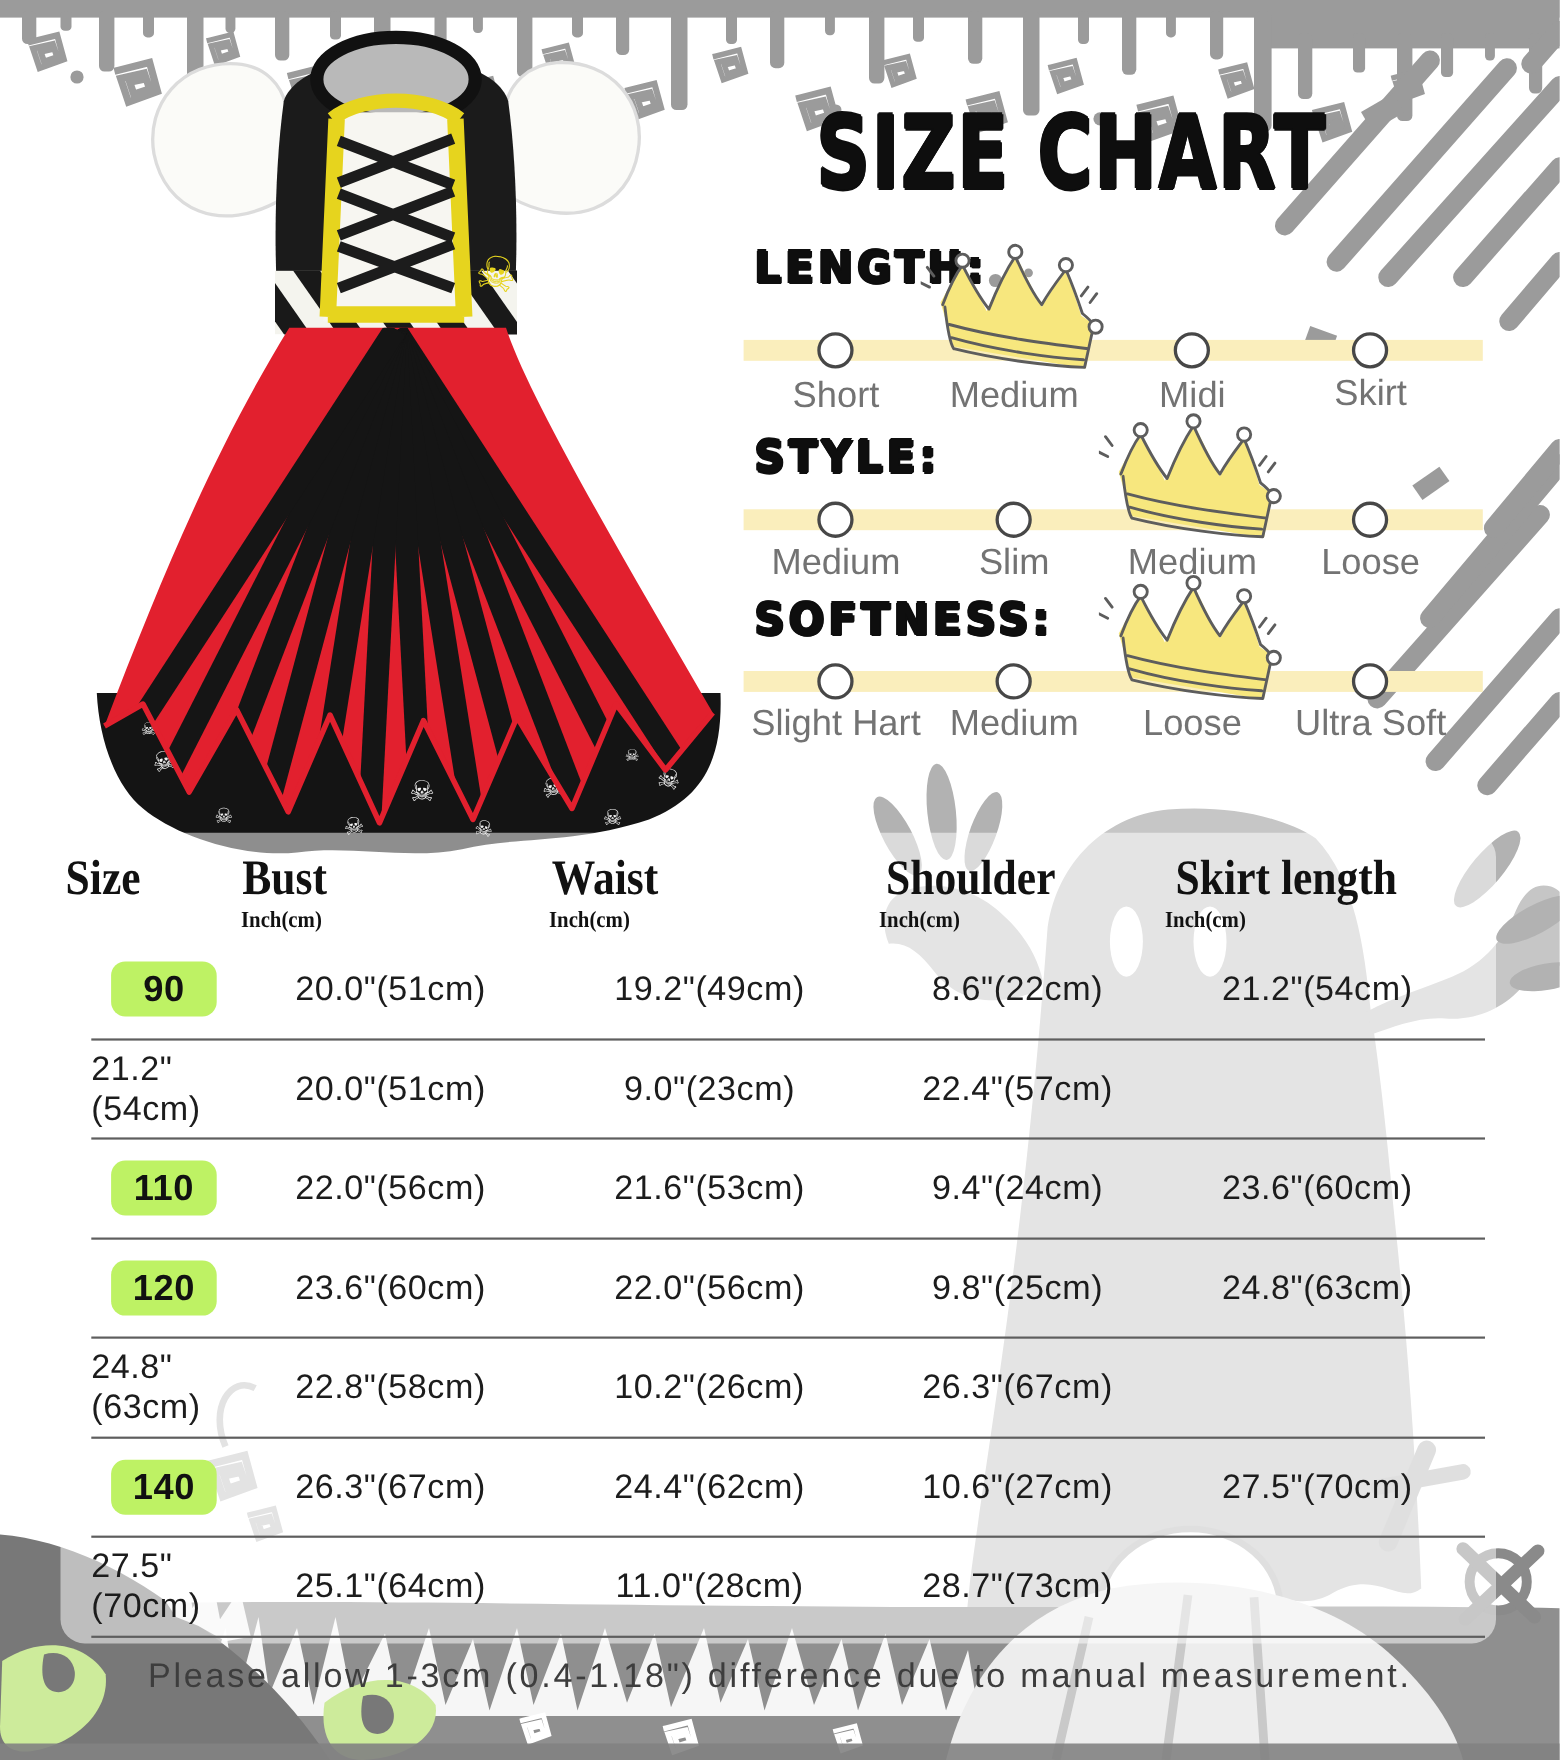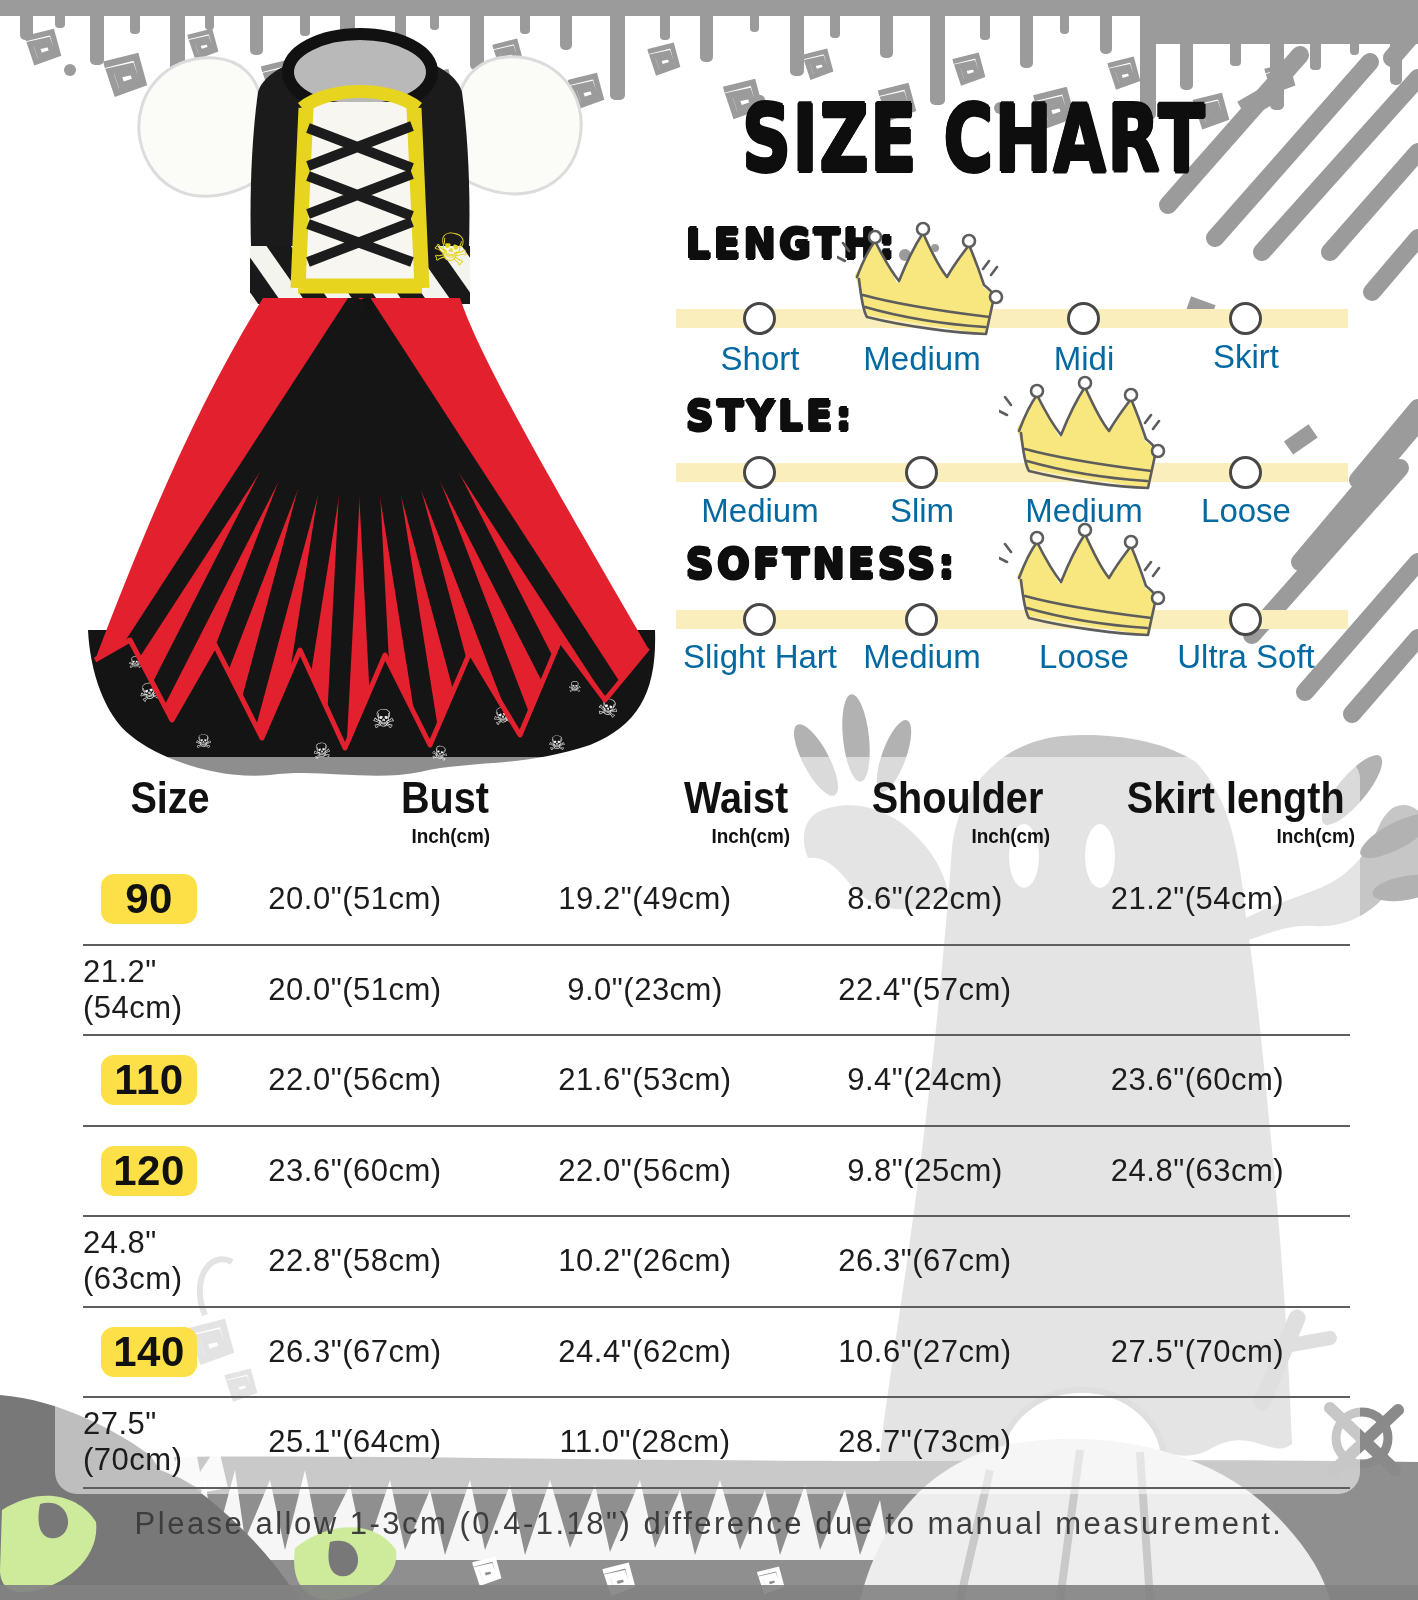--- a/index.html
+++ b/index.html
@@ -15,39 +15,39 @@
 
   .title{position:absolute;left:742px;top:86px;width:530px;z-index:2;
          font-size:92px;letter-spacing:2px;transform:scaleX(.74);transform-origin:left top;
          white-space:nowrap;}
 
   .scale-heading{position:absolute;left:686px;z-index:2;font-size:40px;letter-spacing:4px;
                  transform:scaleX(.95);transform-origin:left top;white-space:nowrap;}
   .scale-band{position:absolute;left:676px;width:672px;height:19px;background:#faeebc;z-index:1;}
   .dot{position:absolute;width:33px;height:33px;border-radius:50%;background:#ffffff;
        border:3.5px solid #474747;box-sizing:border-box;z-index:2;}
-  .opt{position:absolute;z-index:2;font-size:33px;color:#0369a1;transform:translateX(-50%);
+  .opt{position:absolute;z-index:2;font-size:33px;color:#737373;transform:translateX(-50%);
        white-space:nowrap;}
   .crown{position:absolute;z-index:3;}
 
   .panel{position:absolute;left:55px;top:757px;width:1305px;height:737px;z-index:1;
          background:rgba(255,255,255,.52);border-radius:22px;}
   .tbl{position:absolute;left:55px;top:757px;width:1305px;z-index:2;}
   .thead,.tr{display:grid;grid-template-columns:160px 280px 300px 260px 305px;}
   .thead{height:98px;}
-  .th{display:flex;flex-direction:column;align-items:flex-end;justify-content:flex-end;
-      padding-bottom:6px;}
+  .th{display:flex;flex-direction:column;align-items:flex-start;justify-content:flex-end;
+      padding-bottom:6px;font-family:Liberation Serif, serif;}
   .th-label{font-weight:bold;font-size:45px;color:#111;transform:scaleX(.88);white-space:nowrap;}
   .th-unit{font-weight:bold;font-size:21px;color:#111;transform:scaleX(.9);height:25px;}
   .tr{height:90.5px;box-sizing:border-box;border-bottom:2px solid #5e5e5e;
       margin-left:28px;margin-right:10px;grid-template-columns:132px 280px 300px 260px 285px;}
   .td{display:flex;align-items:center;justify-content:center;font-size:31px;color:#1c1c1c;
       letter-spacing:.5px;}
-  .badge{display:inline-block;min-width:96px;height:50px;line-height:50px;background:#fde047;
-         border-radius:13px;text-align:center;font-weight:bold;font-size:42px;color:#111;}
+  .badge{display:inline-block;min-width:96px;height:50px;line-height:50px;background:#bef264;
+         border-radius:13px;text-align:center;font-weight:bold;font-size:33px;color:#111;}
   .disclaimer{position:absolute;left:0;top:1506px;width:1418px;text-align:center;z-index:3;
               font-size:31px;letter-spacing:2.5px;color:#3d3d3d;white-space:nowrap;}
 </style>
 </head>
 <body>
 
 <div id="stage">
 
   <svg id="bg" width="1418" height="1600" viewBox="0 0 1418 1600">
     <defs>

